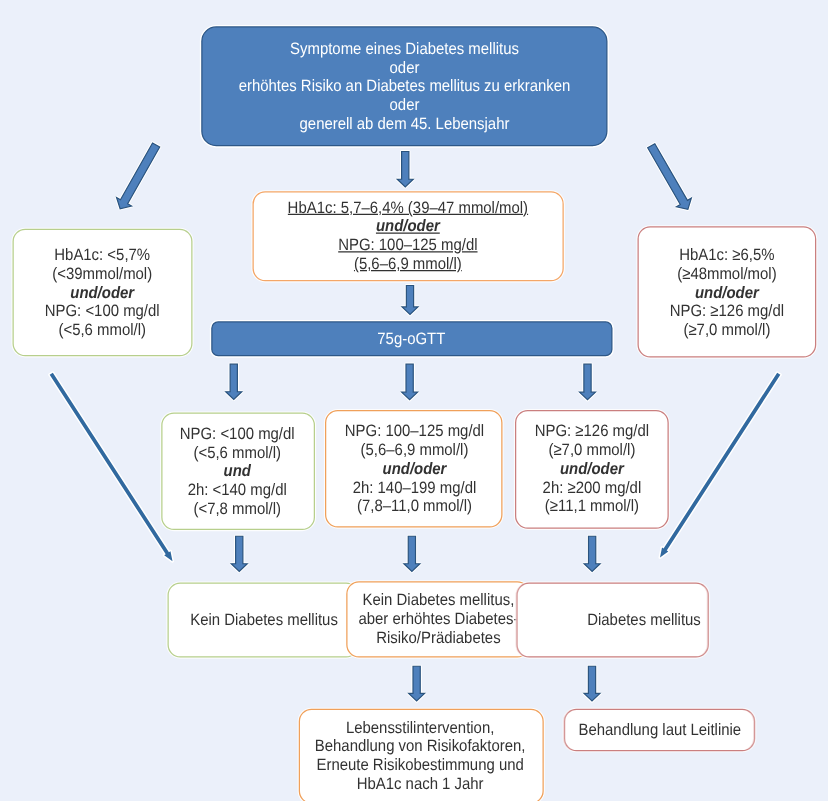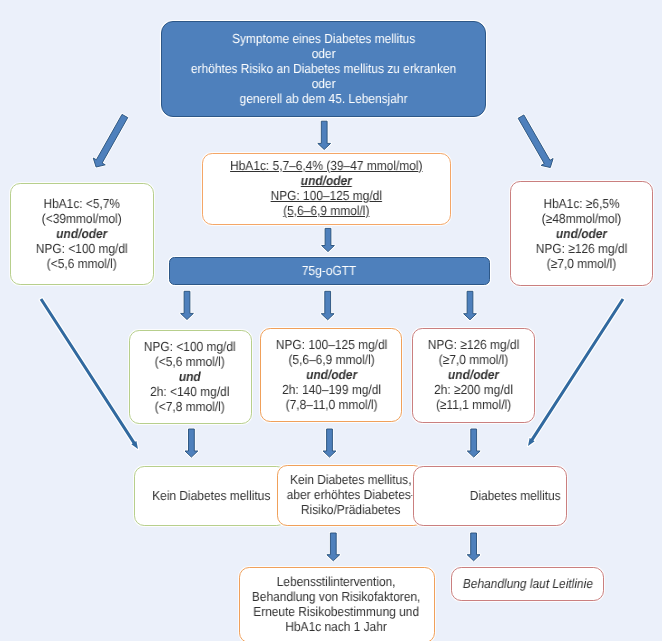--- a/index.html
+++ b/index.html
@@ -50,21 +50,21 @@
   .b-pre        {left:201.9px; top:141.7px; width:248.8px; height:72.5px;}
   .b-diab       {left:509.9px; top:170.3px; width:142.8px; height:104.6px;}
   .b-ogtt       {left:168.6px; top:246.4px; width:321.2px; height:27.6px; border-radius:5.5px;}
   .b-ogtt-normal{left:128.7px; top:318.8px; width:123.0px; height:94.2px;}
   .b-ogtt-pre   {left:260.3px; top:316.6px; width:141.9px; height:94.9px;}
   .b-ogtt-diab  {left:411.8px; top:316.5px; width:123.6px; height:95.8px;}
   .b-res-none   {left:98.3px;  top:454.7px; width:153.2px; height:60.1px;margin-left:36px;}
   .b-res-pre    {left:259.5px; top:454.0px; width:147.5px; height:60.8px;margin-left:17px;}
   .b-res-diab   {left:412.5px; top:454.7px; width:154.0px; height:60.1px;justify-content:flex-end;}
   .b-act-pre    {left:238.5px; top:555.6px; width:196.2px; height:76.0px;justify-content:center;}
-  .b-act-diab   {left:451.1px; top:556.3px; width:153.0px; height:33.6px;font-style:italic;}
+  .b-act-diab   {left:451.1px; top:556.3px; width:153.0px; height:33.6px;}
 </style>
 </head>
 <body>
 
 <div id="stage">
 
   <svg class="deco" viewBox="0 0 662 641" xmlns="http://www.w3.org/2000/svg">
     <defs>
       <g id="varrow"></g>
     </defs>

